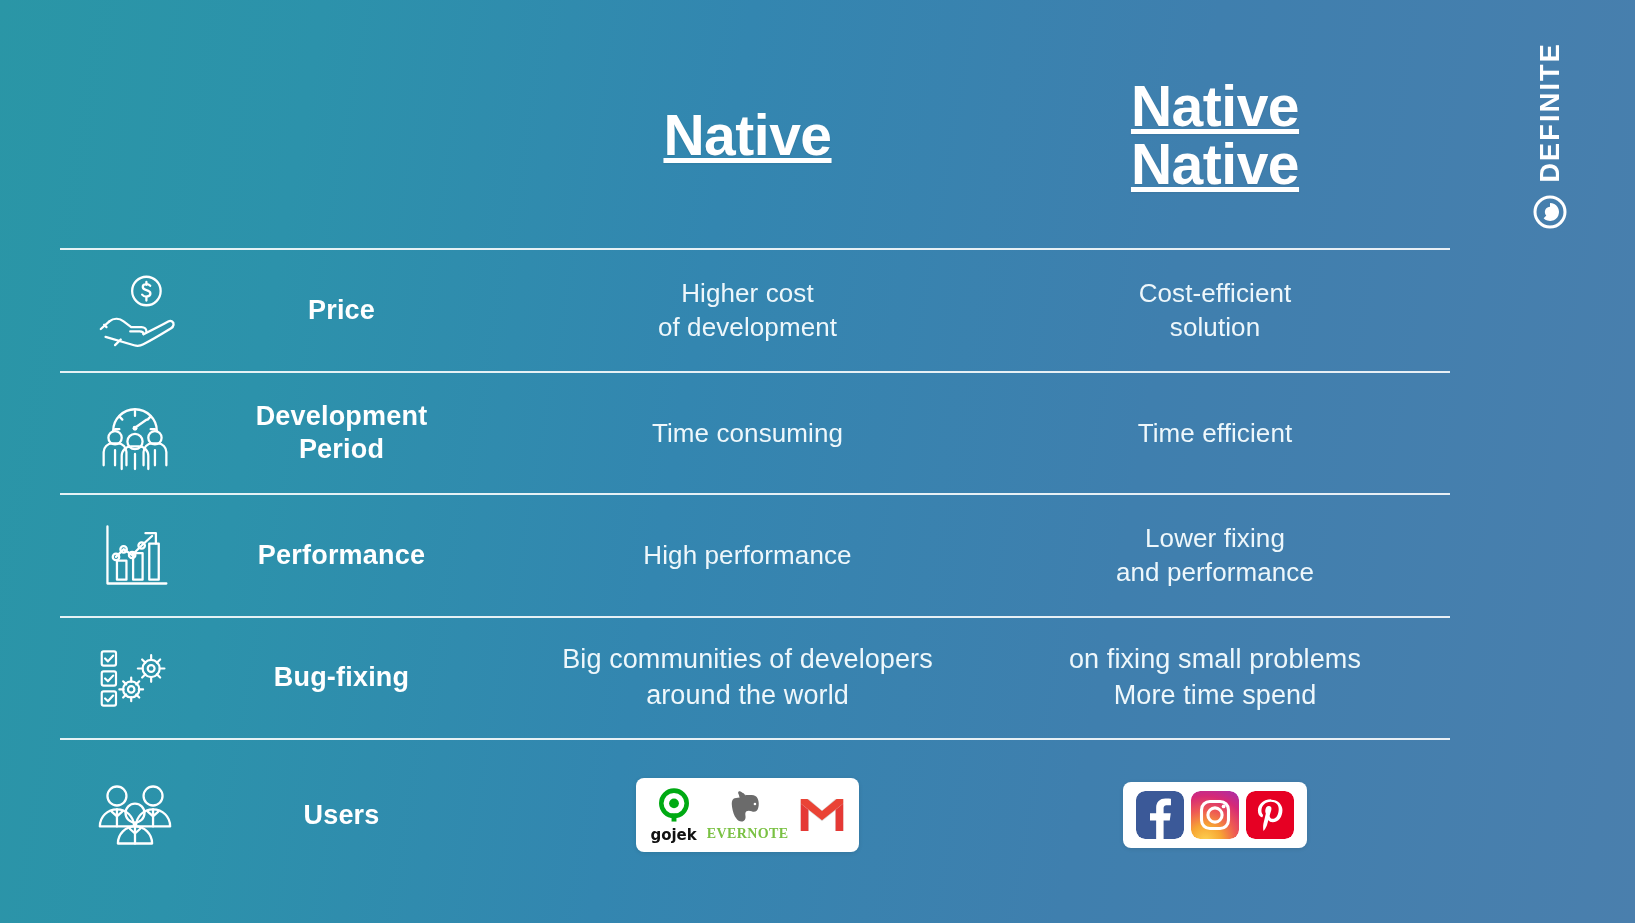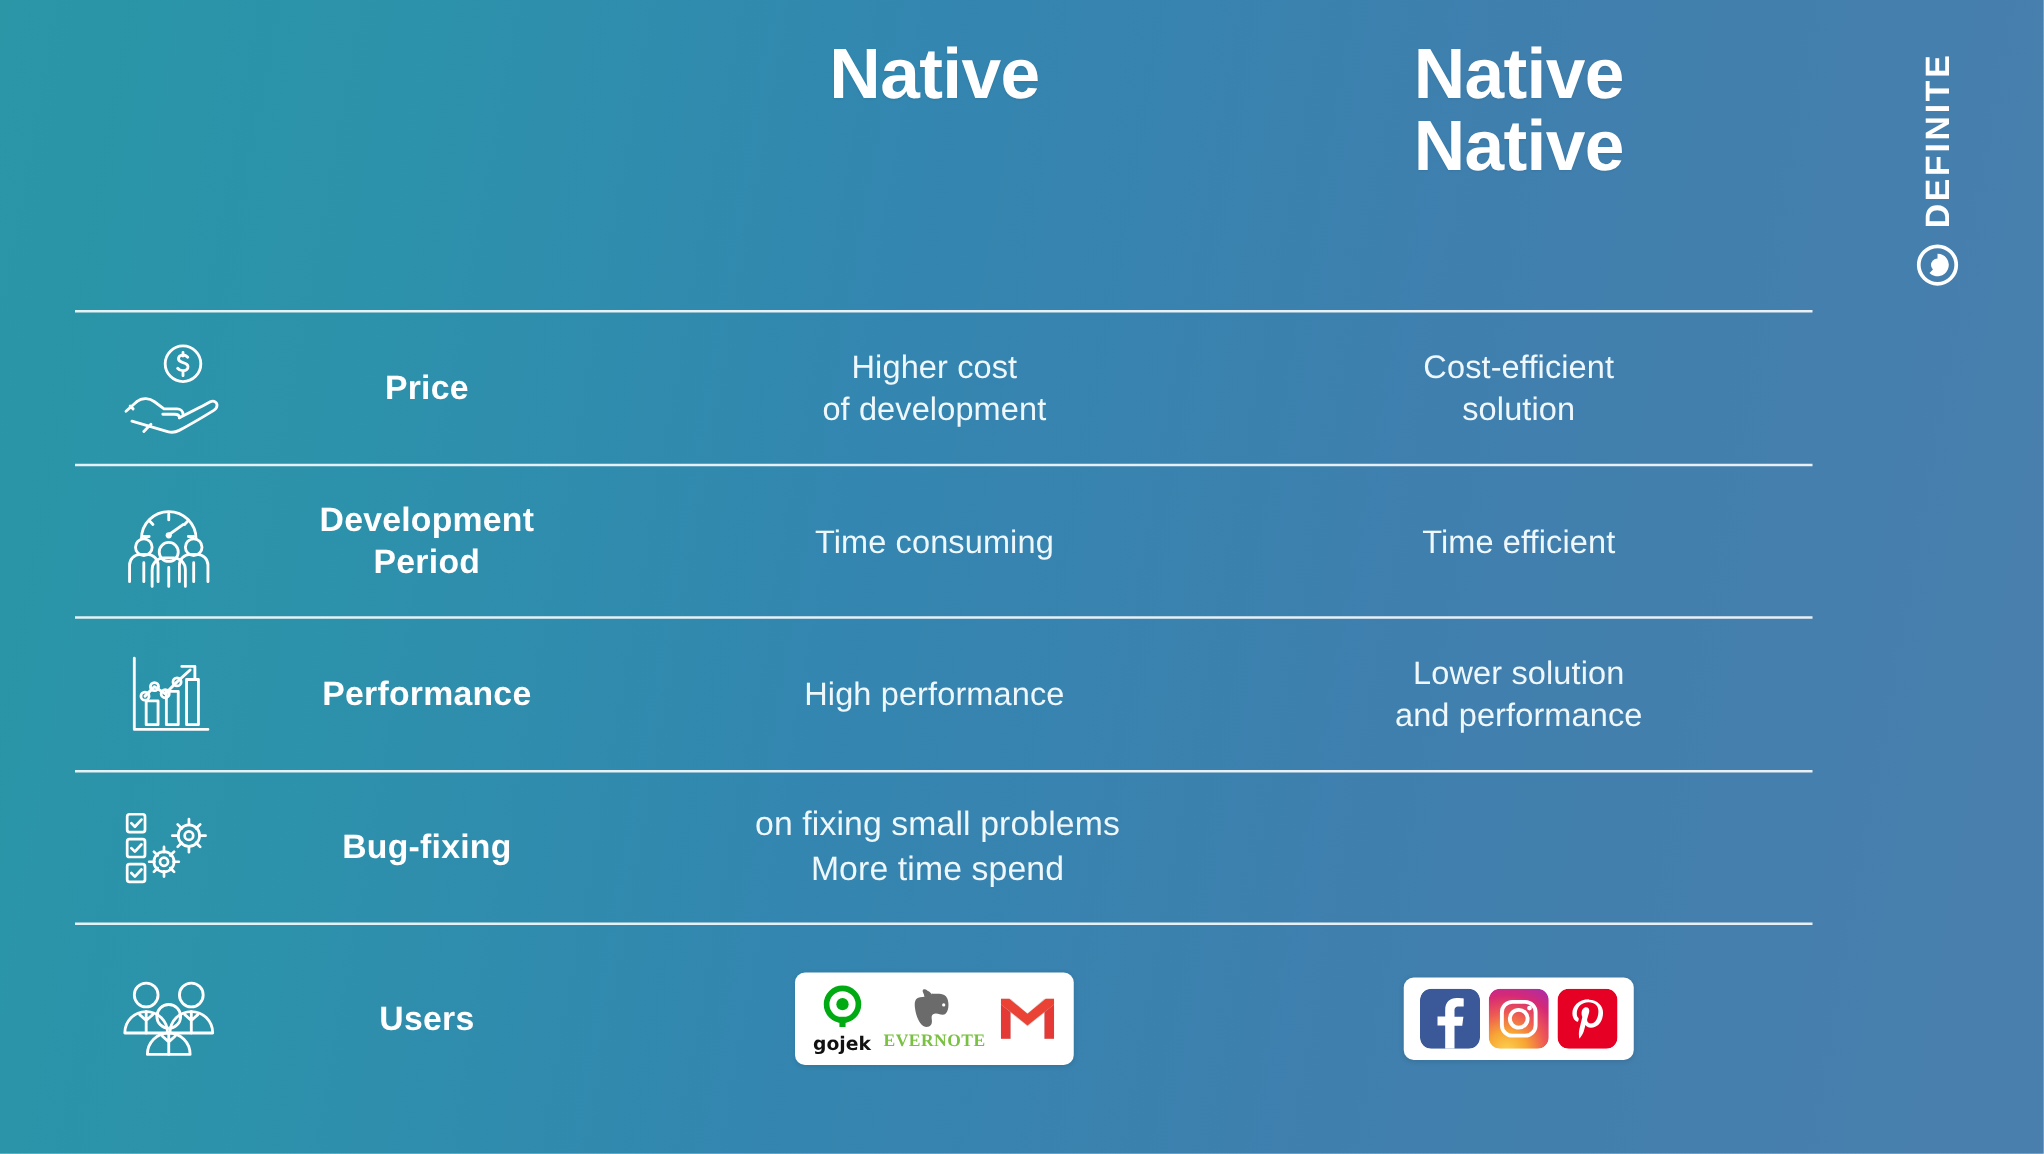--- a/index.html
+++ b/index.html
@@ -28,22 +28,23 @@
   }
   .brand-mark { width:34px; height:34px; }
 
   
   .table {
     position:absolute; left:60px; top:30px;
     width:1390px; height:860px;
     display:flex; flex-direction:column;
   }
   .thead {
-    height:218px; display:flex; align-items:flex-start;
+    height:218px; display:flex; align-items:center;
     padding-bottom:8px;
+    text-decoration:underline;
   }
   .col-label { width:455px; flex:0 0 455px; }
   .col-a { width:465px; flex:0 0 465px; text-align:center; }
   .col-b { width:470px; flex:0 0 470px; text-align:center; }
 
   .head-title {
     font-size:57px; font-weight:bold; line-height:1.02;
     letter-spacing:-0.5px; color:#ffffff;
     text-shadow:0 1px 2px rgba(0,0,0,.08);
   }
@@ -207,21 +208,21 @@
           <circle cx="52" cy="30" r="3.4"></circle>
           <path d="M56 17h11v11"></path>
         </svg>
       </span>
       <span class="label-text">Performance</span>
     </div>
     <div class="col-a">
       <div class="cell-val">High performance</div>
     </div>
     <div class="col-b">
-      <div class="cell-val">Lower solution</div>
+      <div class="cell-val">Lower fixing</div>
       <div class="cell-val">and performance</div>
     </div>
   </div>
 
   <div class="rule"></div>
 
   <div class="row row-bug">
     <div class="cell-label">
       <span class="icon-wrap">
         <svg viewBox="0 0 90 80" width="86" height="76" fill="none" stroke="#ffffff" stroke-width="2.3" stroke-linecap="round" stroke-linejoin="round">
@@ -238,20 +239,24 @@
           </g>
           <g>
             <circle cx="41" cy="52" r="8.5"></circle>
             <circle cx="41" cy="52" r="3.4"></circle>
             <path d="M41 39.5v4.5M41 60v4.5M28.5 52H33M49 52h4.5M32.5 43.5l3.2 3.2M46.3 57.3l3.2 3.2M49.5 43.5l-3.2 3.2M32.5 60.5l3.2-3.2"></path>
           </g>
         </svg>
       </span>
       <span class="label-text">Bug-fixing</span>
     </div>
+    <div class="col-a">
+      <div class="cell-val wide">Big communities of developers</div>
+      <div class="cell-val wide">around the world</div>
+    </div>
     <div class="col-b">
       <div class="cell-val wide">on fixing small problems</div>
       <div class="cell-val wide">More time spend</div>
     </div>
   </div>
 
   <div class="rule"></div>
 
   <div class="row row-users">
     <div class="cell-label">

